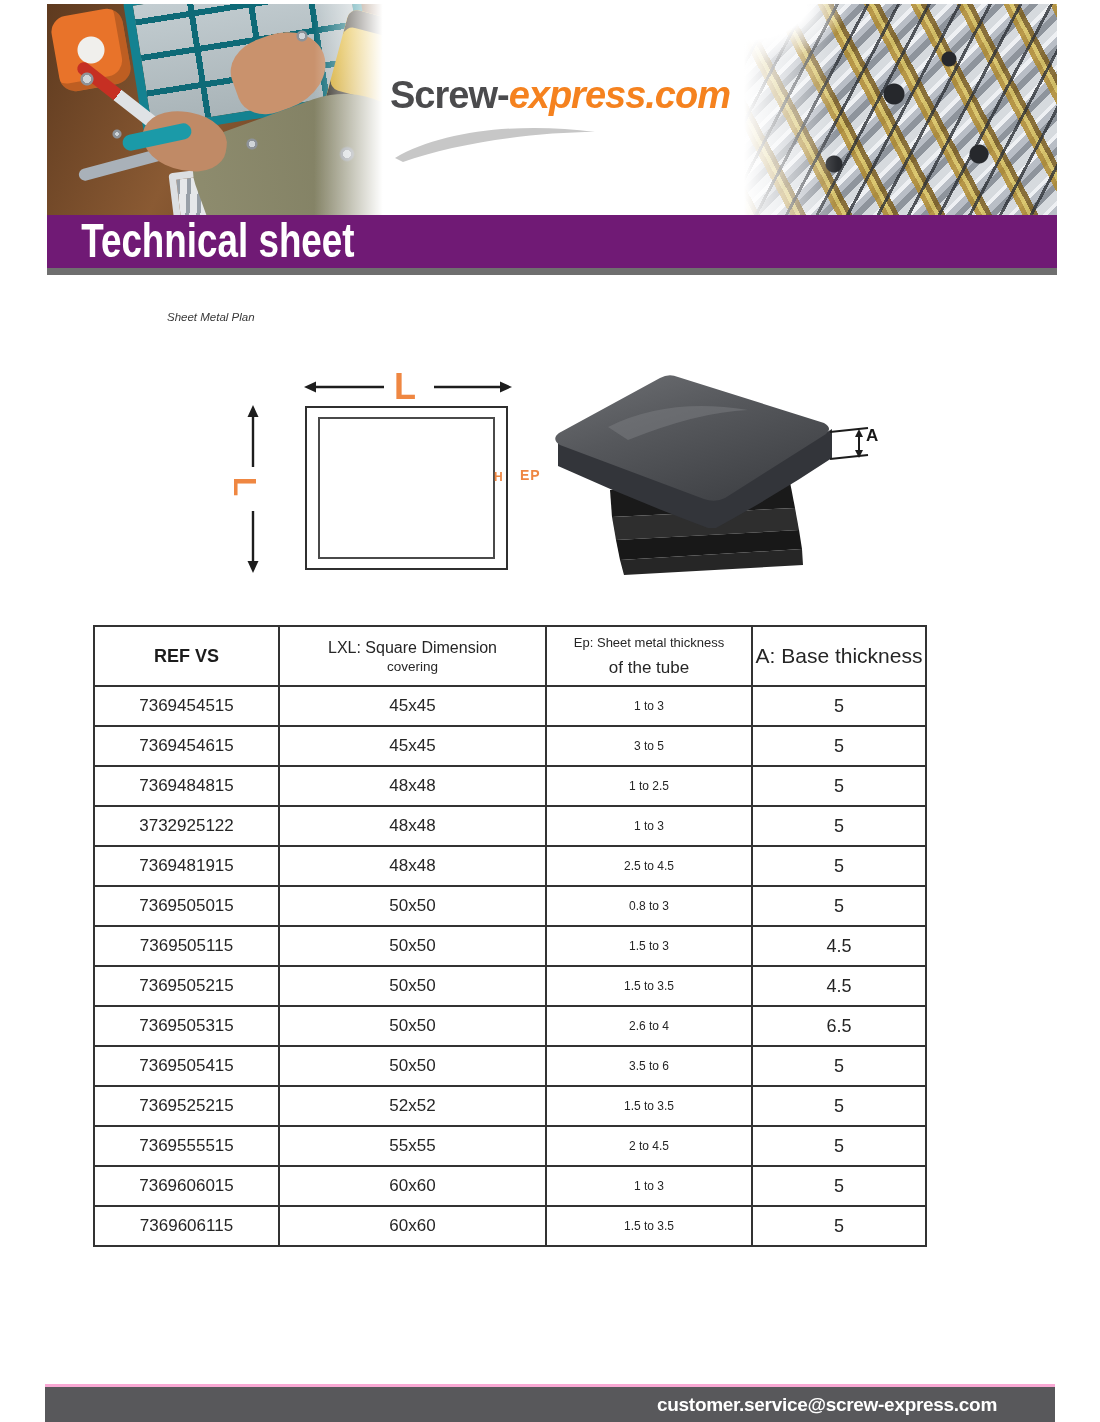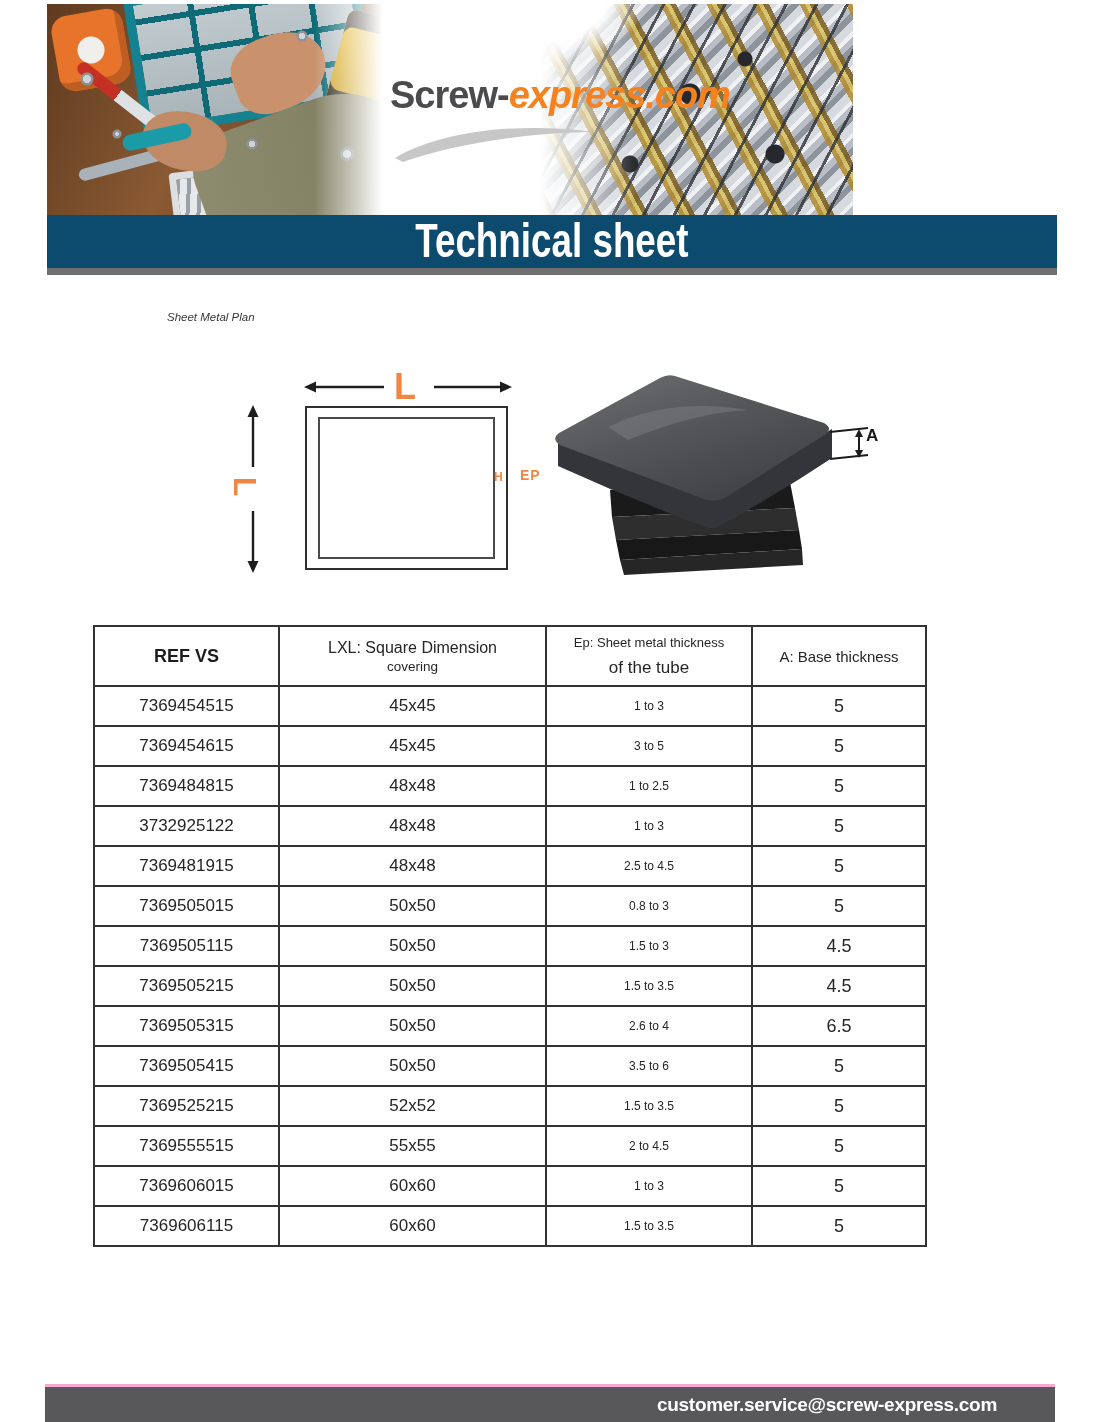--- a/index.html
+++ b/index.html
@@ -3,21 +3,21 @@
 <meta charset="utf-8">
 <style>
   * { margin:0; padding:0; box-sizing:border-box; }
   body { background:#ffffff; }
   .page {
     position:relative; width:1100px; height:1422px; background:#fff;
     font-family:"Liberation Sans", sans-serif; overflow:hidden;
   }
 
   
-  .header-strip { position:absolute; left:47px; top:4px; width:806px; height:211px; background:#fff; }
+  .header-strip { position:absolute; left:47px; top:4px; width:1010px; height:211px; background:#fff; }
 
   .photo-left {
     position:absolute; left:0; top:0; width:345px; height:211px; overflow:hidden;
     background:linear-gradient(115deg,#5e3a1f,#8a5a33 45%,#6e4424 75%,#55331a);
   }
   .photo-left > div { position:absolute; }
   .tape-measure { left:8px; top:8px; width:72px; height:76px; border-radius:16px; transform:rotate(-10deg);
     background:radial-gradient(circle at 50% 50%, #f0efec 0 13px, #e8732a 14px);
     box-shadow:inset -7px -9px 0 rgba(0,0,0,.18); }
   .organizer { left:85px; top:-25px; width:235px; height:140px; transform:rotate(-9deg);
@@ -72,21 +72,21 @@
       linear-gradient(90deg, #fff, rgba(255,255,255,0) 30%); }
 
   .logo-line { position:absolute; left:343px; top:70px; white-space:nowrap;
     font-size:38px; font-weight:bold; letter-spacing:-1px; }
   .brand-prefix { color:#4b4b4d; }
   .brand-suffix { color:#F5821F; font-style:italic; }
   .swoosh { position:absolute; left:340px; top:116px; }
 
   
   .banner { position:absolute; left:47px; top:215px; width:1010px; height:53px;
-    background:#0c4a6e; text-align:center; }
+    background:#701a75; text-align:left; }
   .banner-title { display:inline-block; color:#fff; font-weight:bold; font-size:46px;
     line-height:51px; transform:scale(0.8,1.05); transform-origin:center; letter-spacing:0; }
   .banner-divider { position:absolute; left:47px; top:268px; width:1010px; height:7px; background:#6f6f6f; }
 
   
   .section-label { position:absolute; left:167px; top:311px; font-size:11.5px; color:#383838;font-style:italic; }
 
   .outer-square { position:absolute; left:305px; top:406px; width:203px; height:164px;
     border:2px solid #2f2f2f; background:#fff; }
   .inner-square { position:absolute; left:318px; top:417px; width:177px; height:142px;
@@ -107,21 +107,21 @@
   .spec-table { position:absolute; left:93px; top:625px; width:832px;
     border-collapse:collapse; table-layout:fixed; color:#262626;padding-left:42px; }
   .spec-table th, .spec-table td { border:2px solid #333333; text-align:center; vertical-align:middle; background:#fff; }
   .spec-table thead tr { height:60px; }
   .spec-table tbody tr { height:40px; }
   col.w0 { width:185px; } col.w1 { width:267px; } col.w2 { width:206px; } col.w3 { width:174px; }
   .spec-table th span { display:block; }
   .t0 { font-size:18px; font-weight:bold; color:#1c1c1c; }
   .t1 { font-size:16px; font-weight:normal; } .s1 { font-size:13.5px; font-weight:normal; margin-top:2px; }
   .t2 { font-size:13px; font-weight:normal; } .s2 { font-size:17px; font-weight:normal; margin-top:8px; }
-  .t3 { font-size:15px; font-weight:normal; }
+  .t3 { font-size:21px; font-weight:normal; }
   .spec-table td.c0 { font-size:17px; }
   .spec-table td.c1 { font-size:17px; }
   .spec-table td.c2 { font-size:12px; }
   .spec-table td.c3 { font-size:18px; }
 
   
   .footer-bar { position:absolute; left:45px; top:1384px; width:1010px; height:38px;
     background:#58585B; border-top:3px solid #f9a8d4; text-align:right; }
   .footer-email { display:inline-block; color:#fff; font-weight:bold; font-size:19px;
     line-height:35px; margin-right:58px; letter-spacing:-0.3px; }

